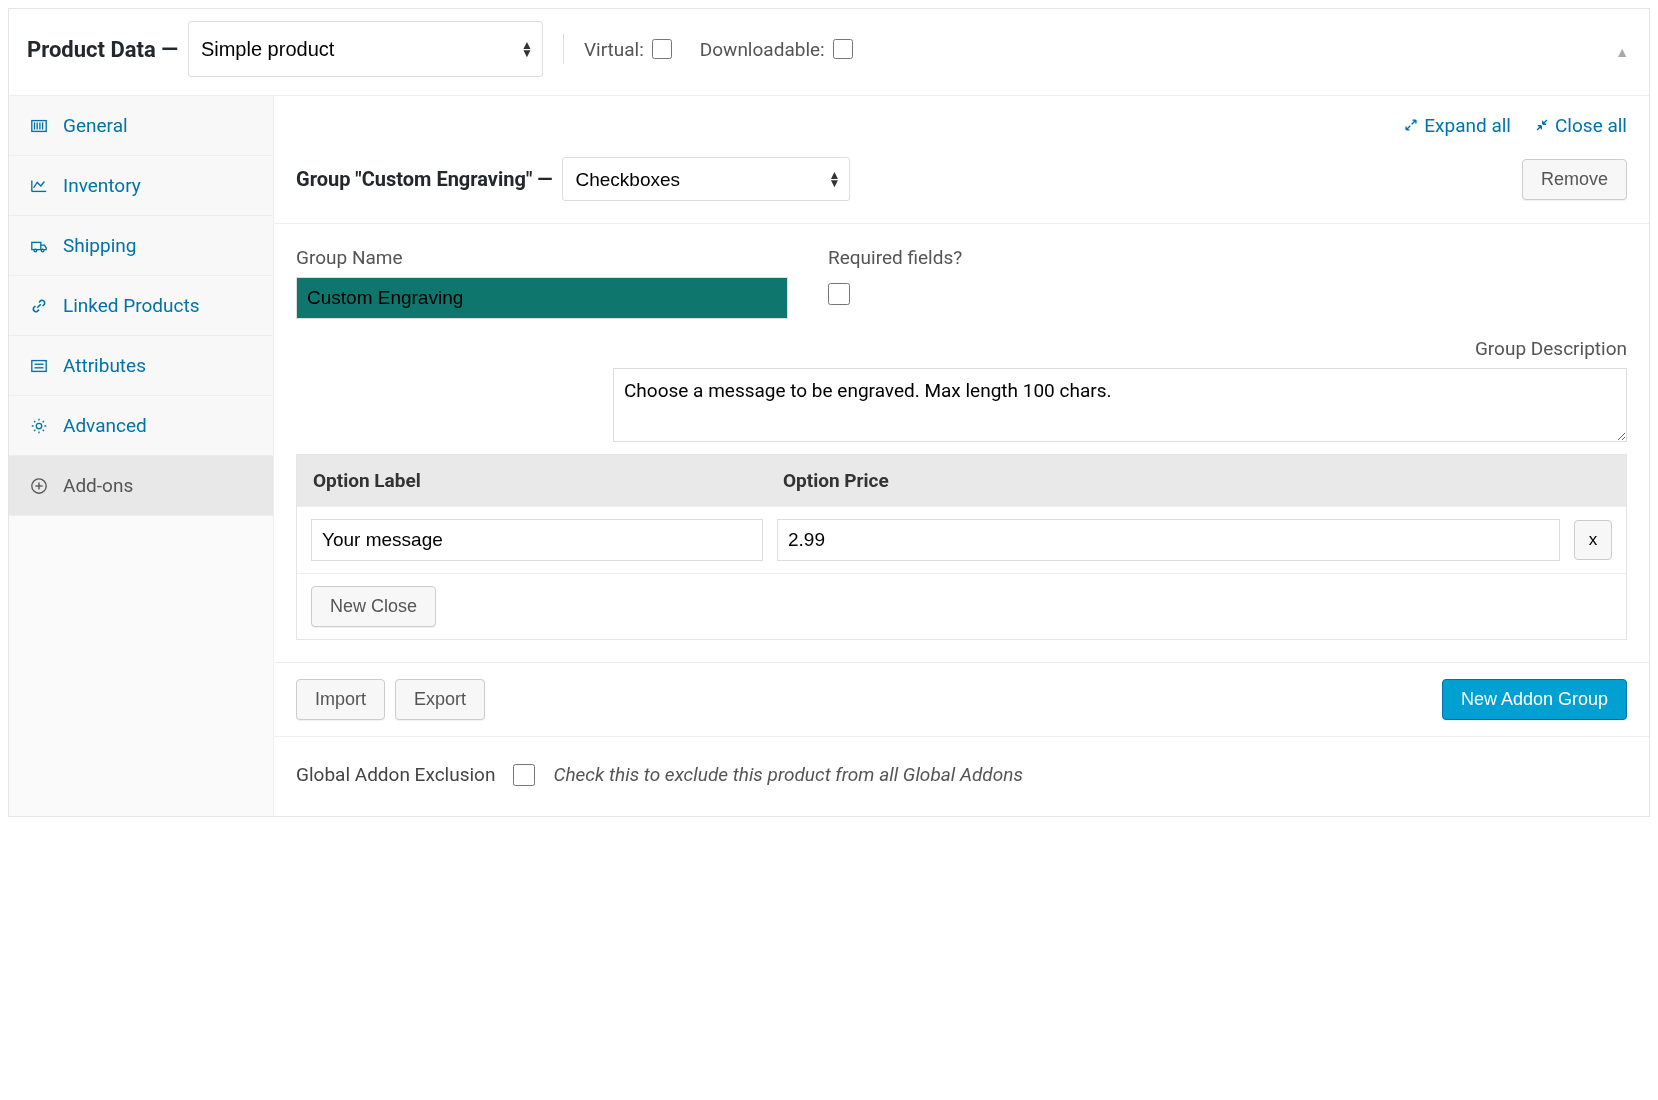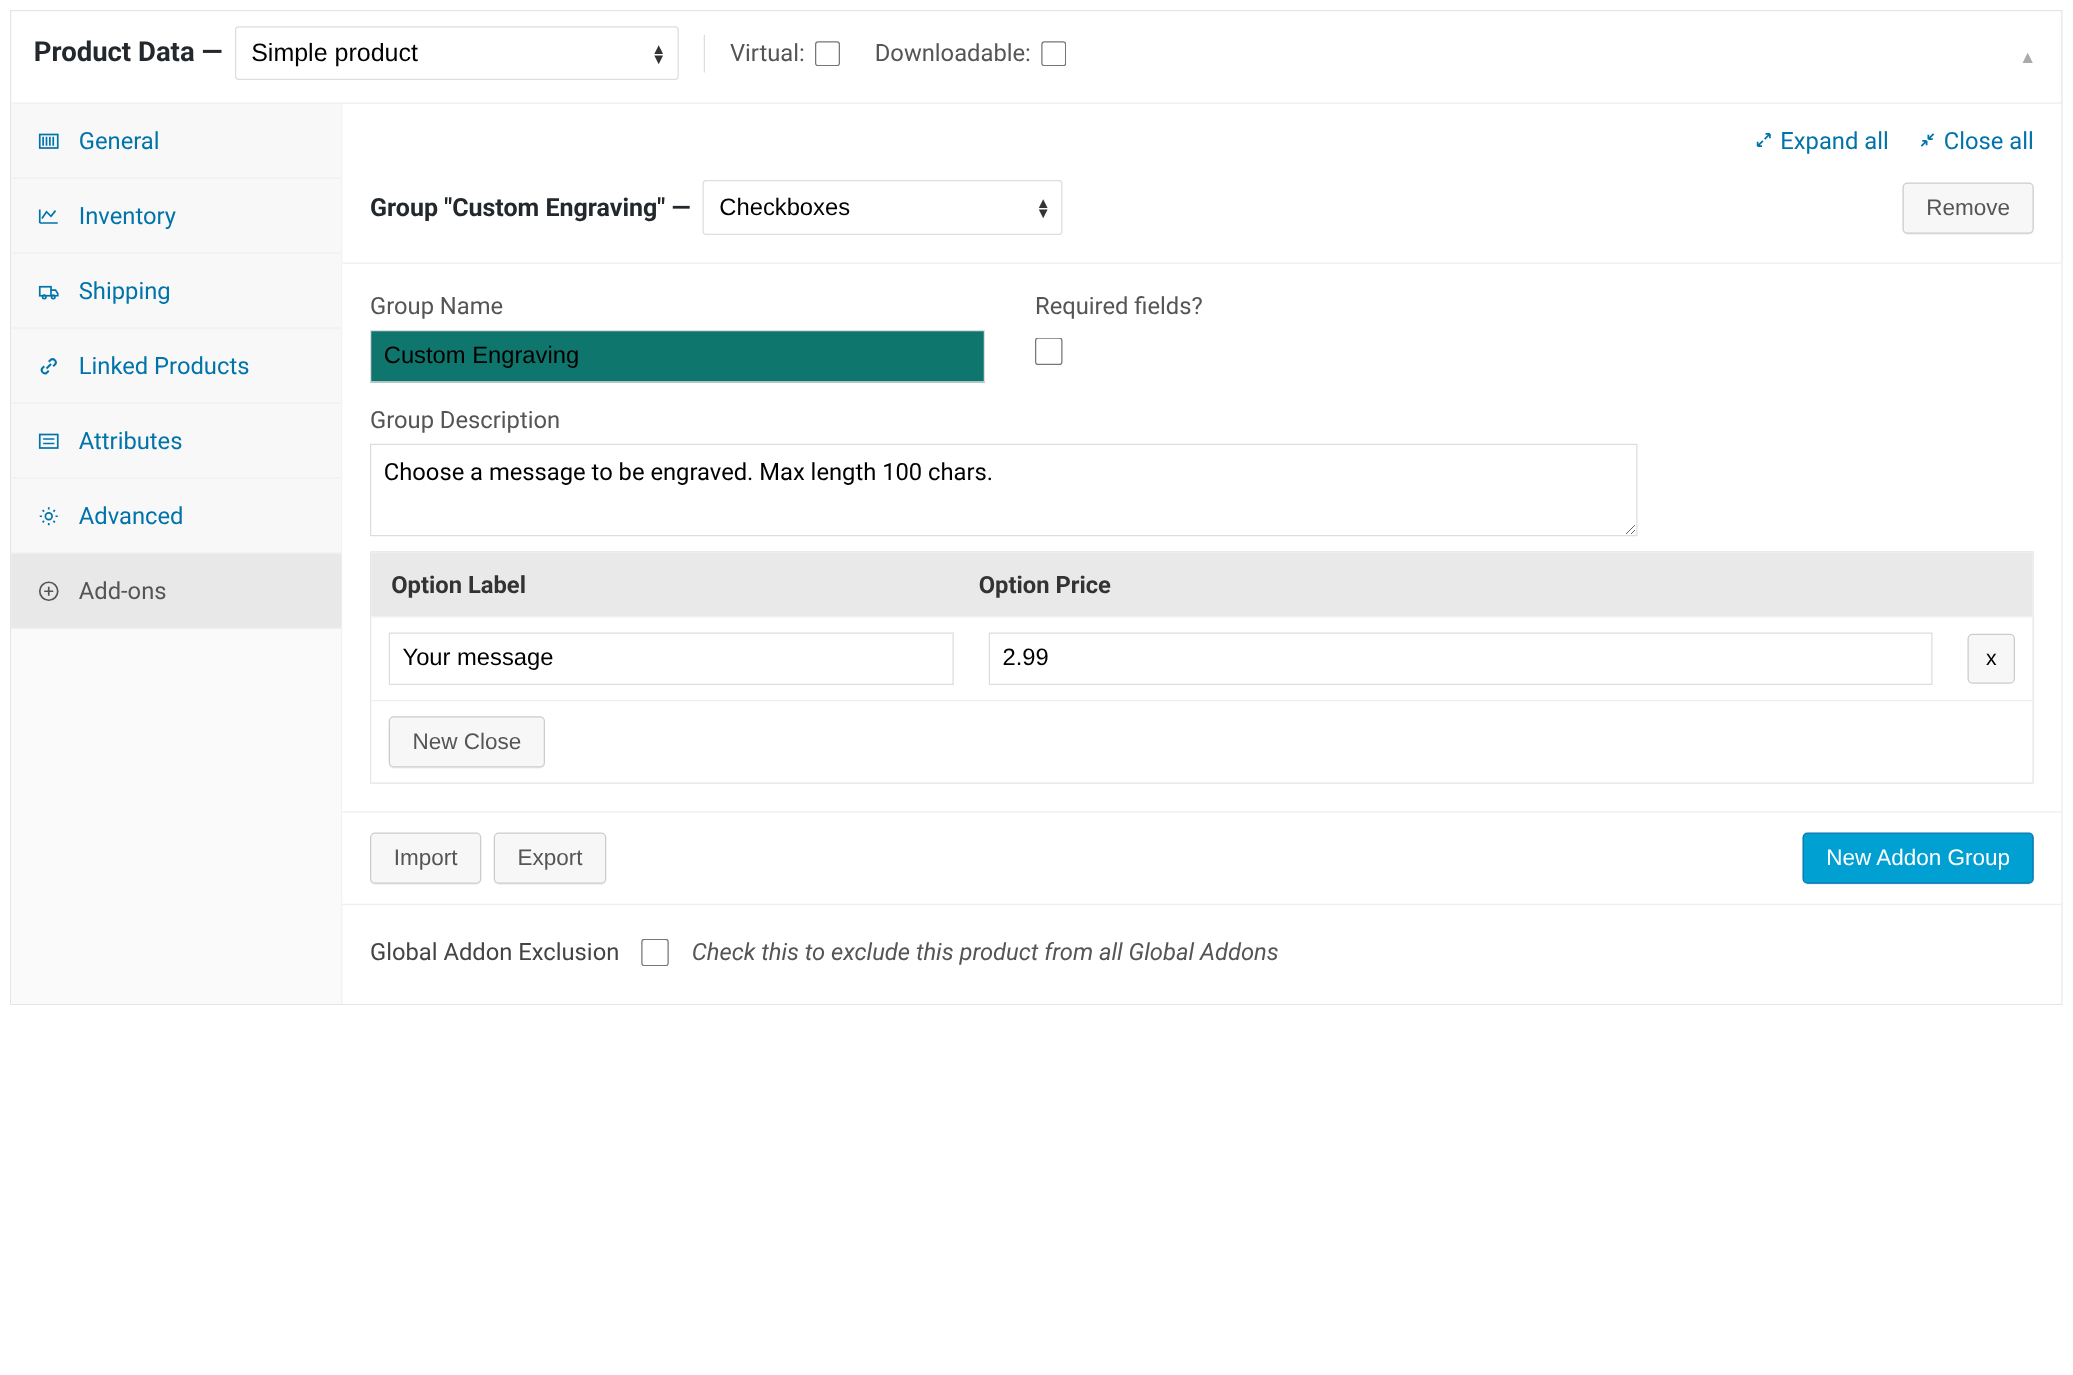--- a/index.html
+++ b/index.html
@@ -26,21 +26,21 @@
   color: #23282d;
   margin-right: 10px;
 }
 .product-type-select {
   font-size: 20px;
   padding: 6px 30px 6px 12px;
   border: 1px solid #ddd;
   border-radius: 3px;
   background: #fff;
   appearance: none;
-  height: 43px;
+  height: 56px;
   width: 355px;
   position: relative;
 }
 .select-wrap { position: relative; display: inline-block; }
 .select-arrows {
   position: absolute;
   right: 10px;
   top: 50%;
   transform: translateY(-50%);
   pointer-events: none;
@@ -210,21 +210,21 @@
   font-size: 19px;
   font-weight: 700;
   color: #333;
 }
 .oh-label { width: 470px; }
 .oh-price { flex: 1; }
 .options-row {
   display: flex;
   align-items: center;
   padding: 12px 14px;
-  gap: 28px;
+  gap: 14px;
   border-top: 1px solid #eee;
 }
 .opt-input {
   font-size: 19px;
   padding: 8px 10px;
   border: 1px solid #ddd;
   height: 42px;
 }
 .opt-label-input { width: 452px; }
 .opt-price-input { flex: 1; }
@@ -402,21 +402,21 @@
           <div class="field-col">
             <span class="field-label">Group Name</span>
             <input class="text-input" type="text" value="Custom Engraving" style="">
           </div>
           <div class="field-col">
             <span class="field-label">Required fields?</span>
             <input type="checkbox" class="req-checkbox" style="">
           </div>
         </div>
 
-        <div class="field-col" style="margin-bottom:12px;">
+        <div class="field-col" style="margin-bottom:12px;align-items:flex-end;">
           <span class="field-label">Group Description</span>
           <textarea class="textarea" style="">Choose a message to be engraved. Max length 100 chars.</textarea>
         </div>
 
         <div class="options-table">
           <div class="options-head">
             <span class="oh-label">Option Label</span>
             <span class="oh-price">Option Price</span>
           </div>
           <div class="options-row">

